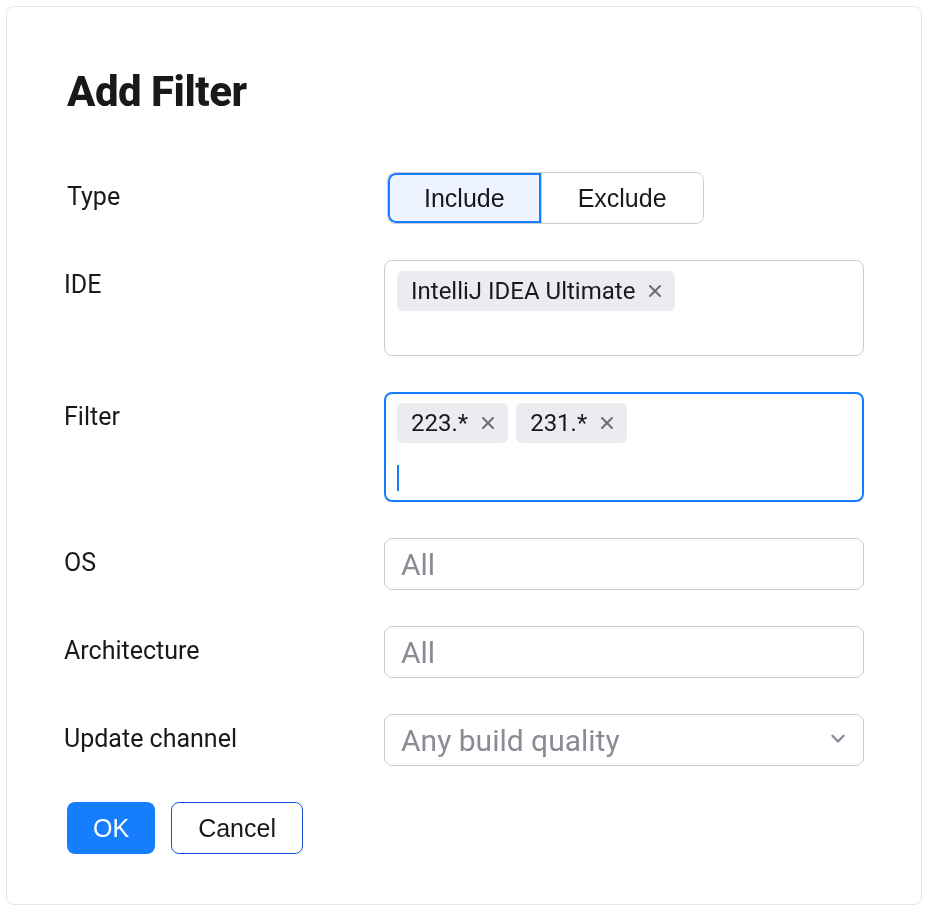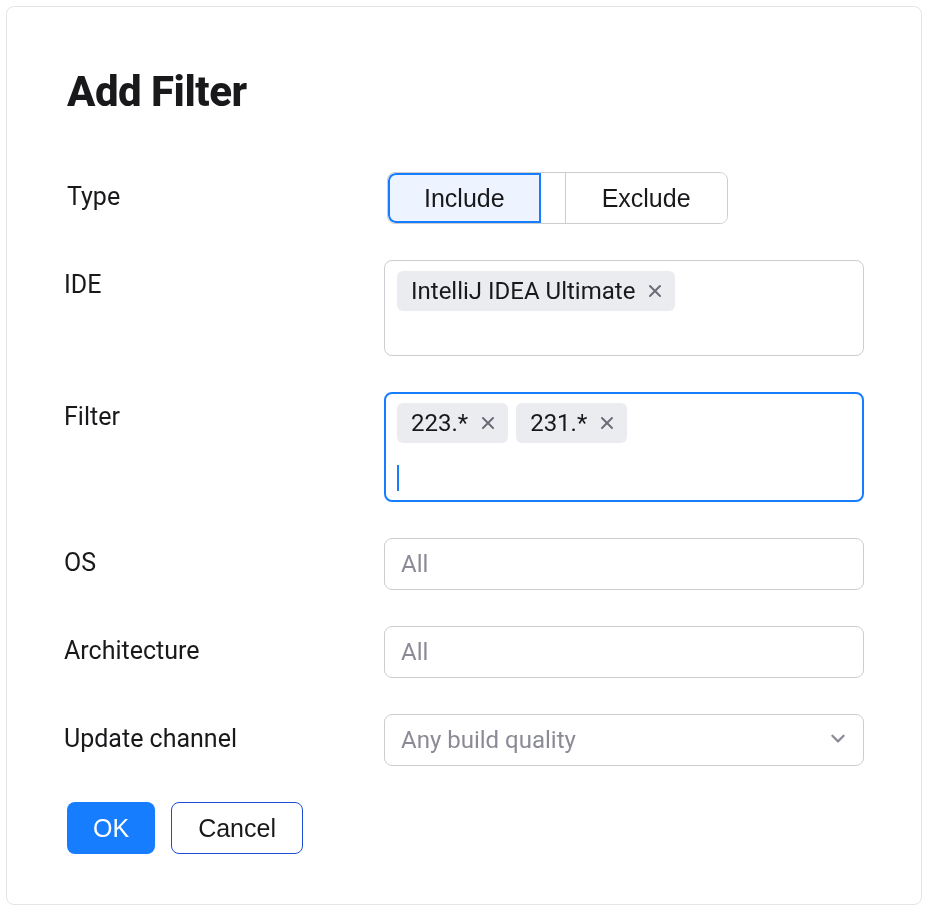--- a/index.html
+++ b/index.html
@@ -46,21 +46,20 @@
     }
     .form-control-area {
       flex: 1;
     }
     .segmented {
       display: inline-flex;
       border: 1px solid #cdcdd1;
       border-radius: 8px;
       overflow: hidden;
       height: 52px;
-      gap: 24px;
     }
     .segmented-btn {
       background: #ffffff;
       border: none;
       padding: 0 36px;
       font-size: 25px;
       color: #19191c;
       cursor: pointer;
       height: 100%;
       display: flex;
@@ -127,21 +126,21 @@
       border-radius: 8px;
       height: 52px;
       width: 480px;
       padding: 0 16px;
       display: flex;
       align-items: center;
       justify-content: space-between;
       cursor: pointer;
     }
     .select-placeholder {
-      font-size: 24px;
+      font-size: 30px;
       color: #8b8b96;
     }
     .chevron {
       color: #8b8b96;
     }
     .chevron svg {
       width: 18px;
       height: 18px;
     }
     .button-row {

